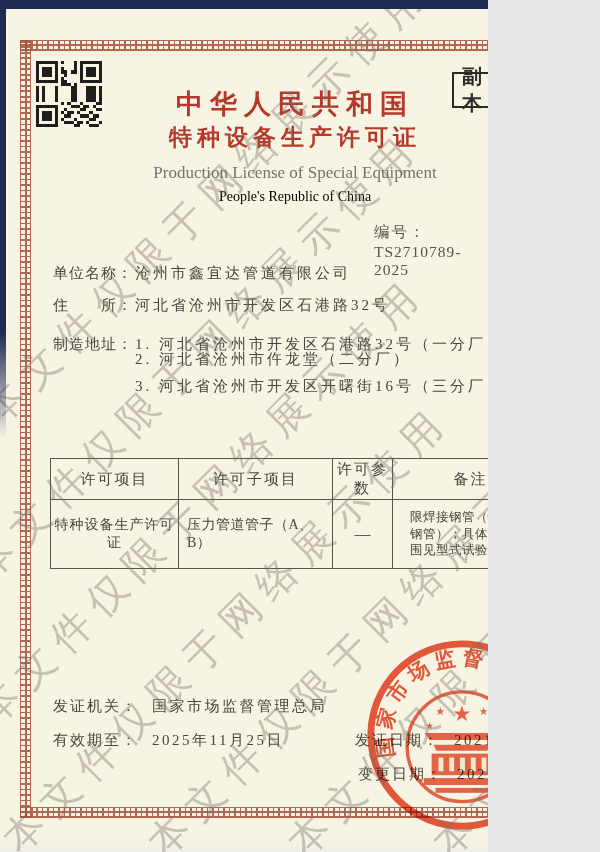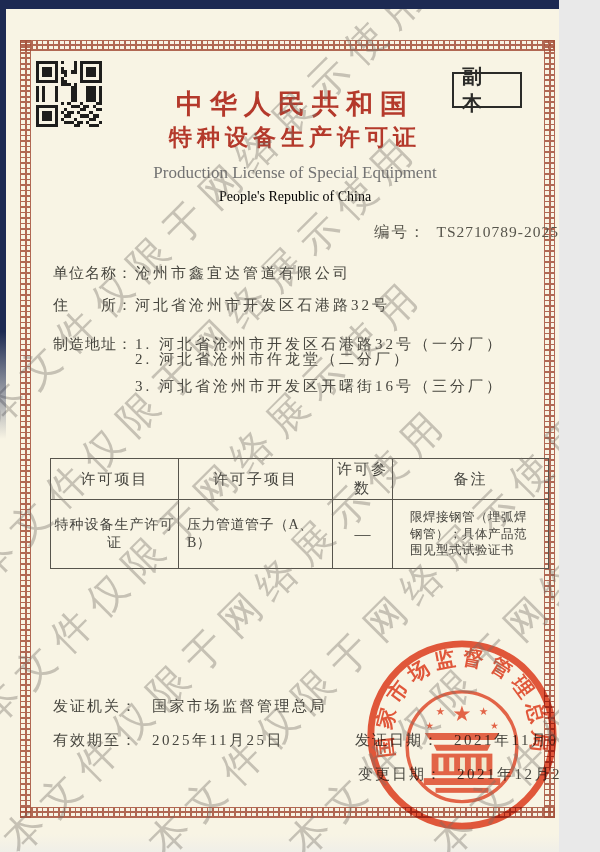--- a/index.html
+++ b/index.html
@@ -1,18 +1,18 @@
 <!DOCTYPE html>
 <html><head>
 <meta charset="utf-8">
 <style>
   html,body{margin:0;padding:0;}
   body{width:600px;height:852px;overflow:hidden;background:#e9e9e9;
        font-family:"Liberation Serif","DejaVu Serif",serif;}
-  .stage{position:relative;width:559px;height:852px;background:#f8f4e4;overflow:hidden;}
+  .stage{position:relative;width:488px;height:852px;background:#f8f4e4;overflow:hidden;}
   .edge-top{position:absolute;left:0;top:0;width:600px;height:9px;background:#1d2a52;z-index:70;}
   .edge-left{position:absolute;left:0;top:9px;width:6px;height:430px;
              background:linear-gradient(#1d2a52 75%,rgba(29,42,82,0));z-index:70;}
   .page-fold{position:absolute;left:571px;top:60px;width:1px;height:792px;
              background:rgba(140,130,110,.45);z-index:4;}
   .page-right{position:absolute;left:572px;top:0;width:28px;height:852px;background:#faf8ef;z-index:3;}
   .page-bottom{position:absolute;left:0;bottom:0;width:600px;height:18px;
              background:linear-gradient(rgba(246,244,232,0),#f0efe8);z-index:3;}
 
   

